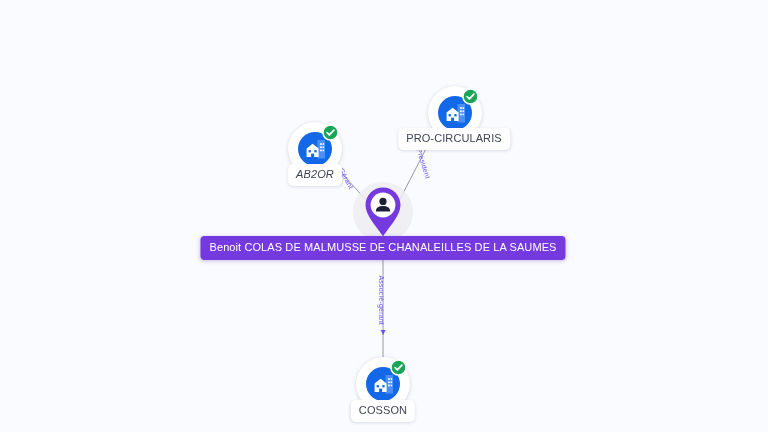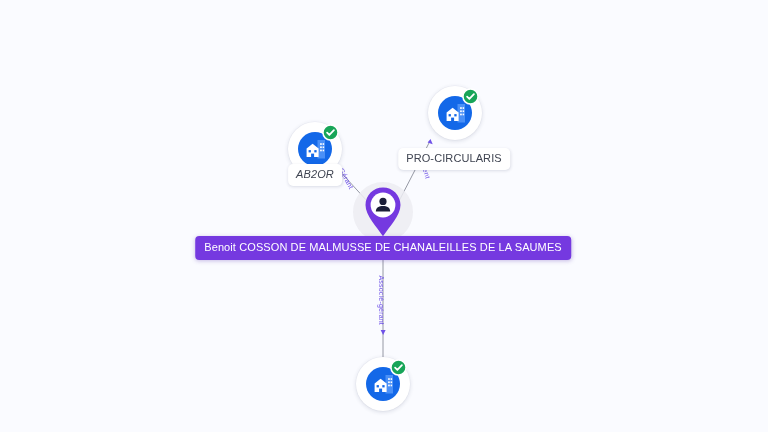--- a/index.html
+++ b/index.html
@@ -182,33 +182,33 @@
       <rect x="23.1" y="15.4" width="1.7" height="1.7" fill="#ffffff"></rect>
       <rect x="25.6" y="15.4" width="1.5" height="1.7" fill="#ffffff"></rect>
       <rect x="23.1" y="18.6" width="1.7" height="1.7" fill="#ffffff"></rect>
       <rect x="25.6" y="18.6" width="1.5" height="1.7" fill="#ffffff"></rect>
     </svg>
     <svg class="badge-check" viewBox="0 0 18 18">
       <circle cx="9" cy="9" r="8" fill="#18a558" stroke="#ffffff" stroke-width="1.6"></circle>
       <path d="M5.4 9.2 L7.8 11.6 L12.6 6.6" fill="none" stroke="#ffffff" stroke-width="1.9" stroke-linecap="round" stroke-linejoin="round"></path>
     </svg>
   </div>
-  <div class="node-label" style="left:454px; top:128px;margin-top:20px;">PRO-CIRCULARIS</div>
+  <div class="node-label" style="left:454px; top:128px;">PRO-CIRCULARIS</div>
 
   <div class="person-node" style="left:383px; top:212px;">
     <div class="person-halo"></div>
     <svg class="person-pin" viewBox="0 0 38 52">
       <path d="M19 1.4 C9.3 1.4 1.5 9.2 1.5 18.9 C1.5 29.6 12.6 40.5 19 50.3
                C25.4 40.5 36.5 29.6 36.5 18.9 C36.5 9.2 28.7 1.4 19 1.4 Z" fill="#7539e0"></path>
       <circle cx="19" cy="19" r="12.4" fill="#ffffff"></circle>
       <circle cx="19" cy="15.4" r="3.6" fill="#1b1f38"></circle>
       <path d="M11.8 25.6 C11.8 21.6 15.0 20.0 19 20.0 C23.0 20.0 26.2 21.6 26.2 25.6 Z" fill="#1b1f38"></path>
     </svg>
   </div>
-  <div class="node-label primary" style="left:383px; top:236px;">Benoit COSSON DE MALMUSSE DE CHANALEILLES DE LA SAUMES</div>
+  <div class="node-label primary" style="left:383px; top:236px;">Benoit COLAS DE MALMUSSE DE CHANALEILLES DE LA SAUMES</div>
 
   <div class="company-node" style="left:383px; top:384px;">
     <div class="company-disc"></div>
     <svg class="company-icon" viewBox="0 0 36 36">
       <circle cx="18" cy="18" r="17" fill="#1368e8"></circle>
       <path d="M20.5 9 L28 9 L28 27.5 L20.5 27.5 Z" fill="#4a90f7"></path>
       <path d="M9.6 17.4 L15.6 12.7 L21.6 17.4 L21.6 26 L9.6 26 Z" fill="#ffffff"></path>
       <rect x="11.6" y="19.1" width="2.3" height="2.3" fill="#1368e8"></rect>
       <rect x="17.3" y="19.1" width="2.3" height="2.3" fill="#1368e8"></rect>
       <rect x="14.1" y="22.6" width="3" height="3.4" fill="#1368e8"></rect>
@@ -217,14 +217,15 @@
       <rect x="23.1" y="15.4" width="1.7" height="1.7" fill="#ffffff"></rect>
       <rect x="25.6" y="15.4" width="1.5" height="1.7" fill="#ffffff"></rect>
       <rect x="23.1" y="18.6" width="1.7" height="1.7" fill="#ffffff"></rect>
       <rect x="25.6" y="18.6" width="1.5" height="1.7" fill="#ffffff"></rect>
     </svg>
     <svg class="badge-check" viewBox="0 0 18 18">
       <circle cx="9" cy="9" r="8" fill="#18a558" stroke="#ffffff" stroke-width="1.6"></circle>
       <path d="M5.4 9.2 L7.8 11.6 L12.6 6.6" fill="none" stroke="#ffffff" stroke-width="1.9" stroke-linecap="round" stroke-linejoin="round"></path>
     </svg>
   </div>
+  <div class="node-label" style="left:383px; top:400px;">COSSON</div>
 
 </div>
 
 </body></html>

